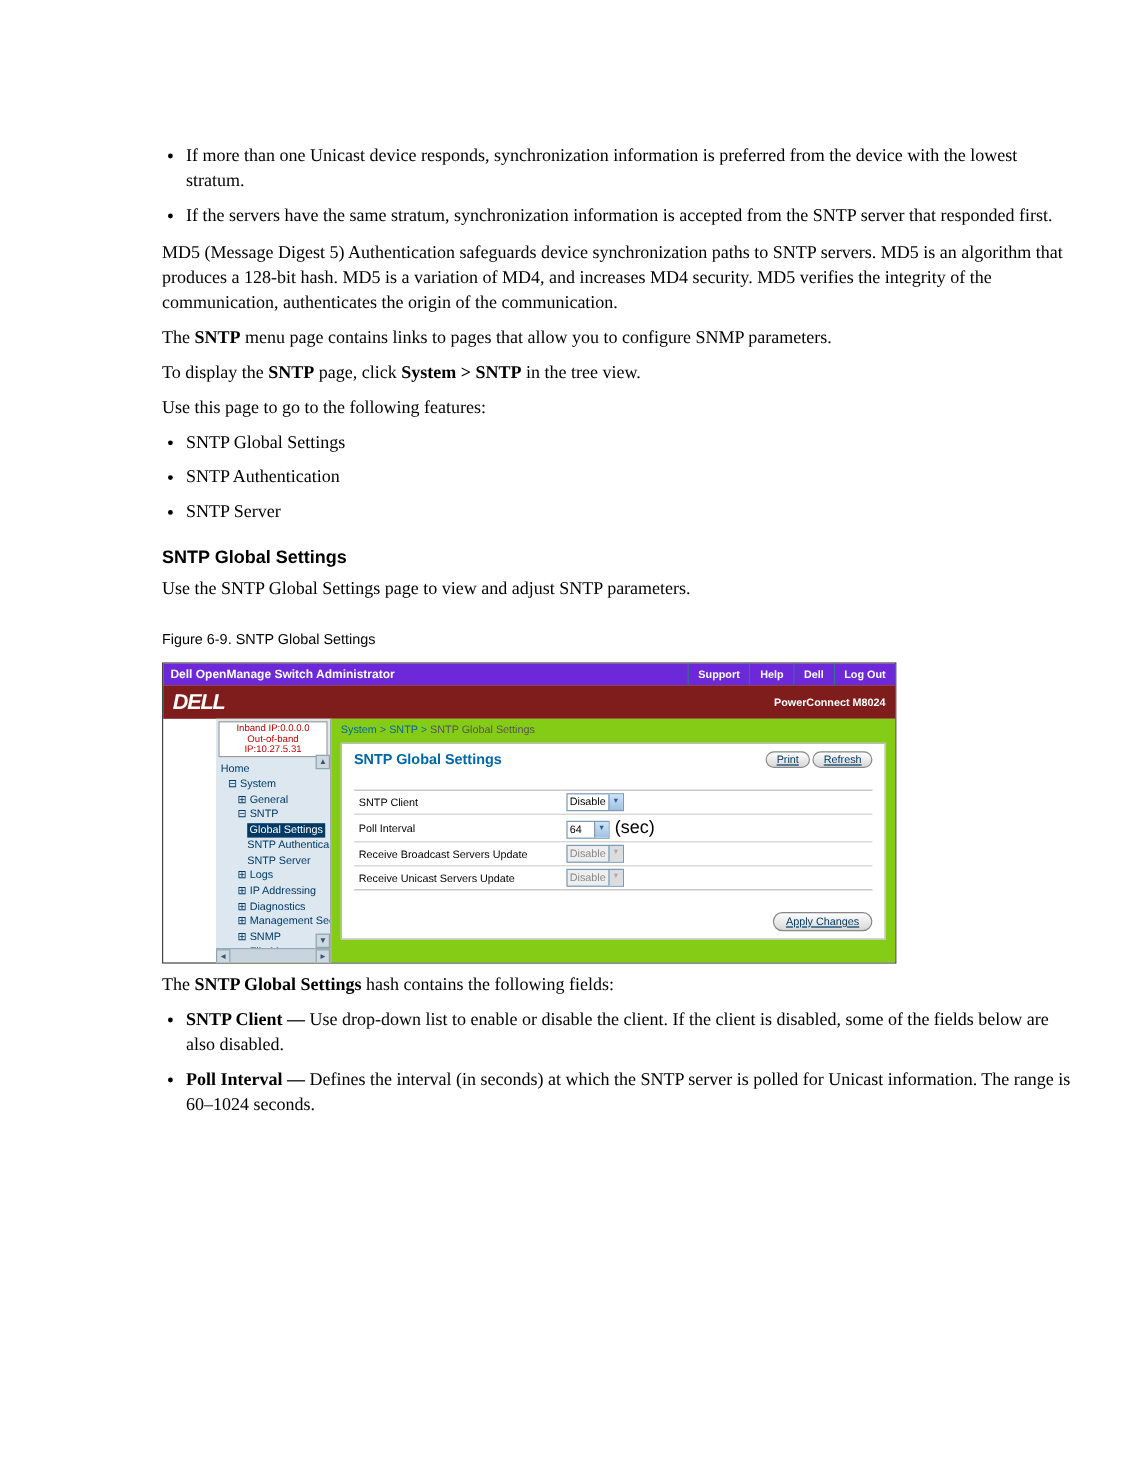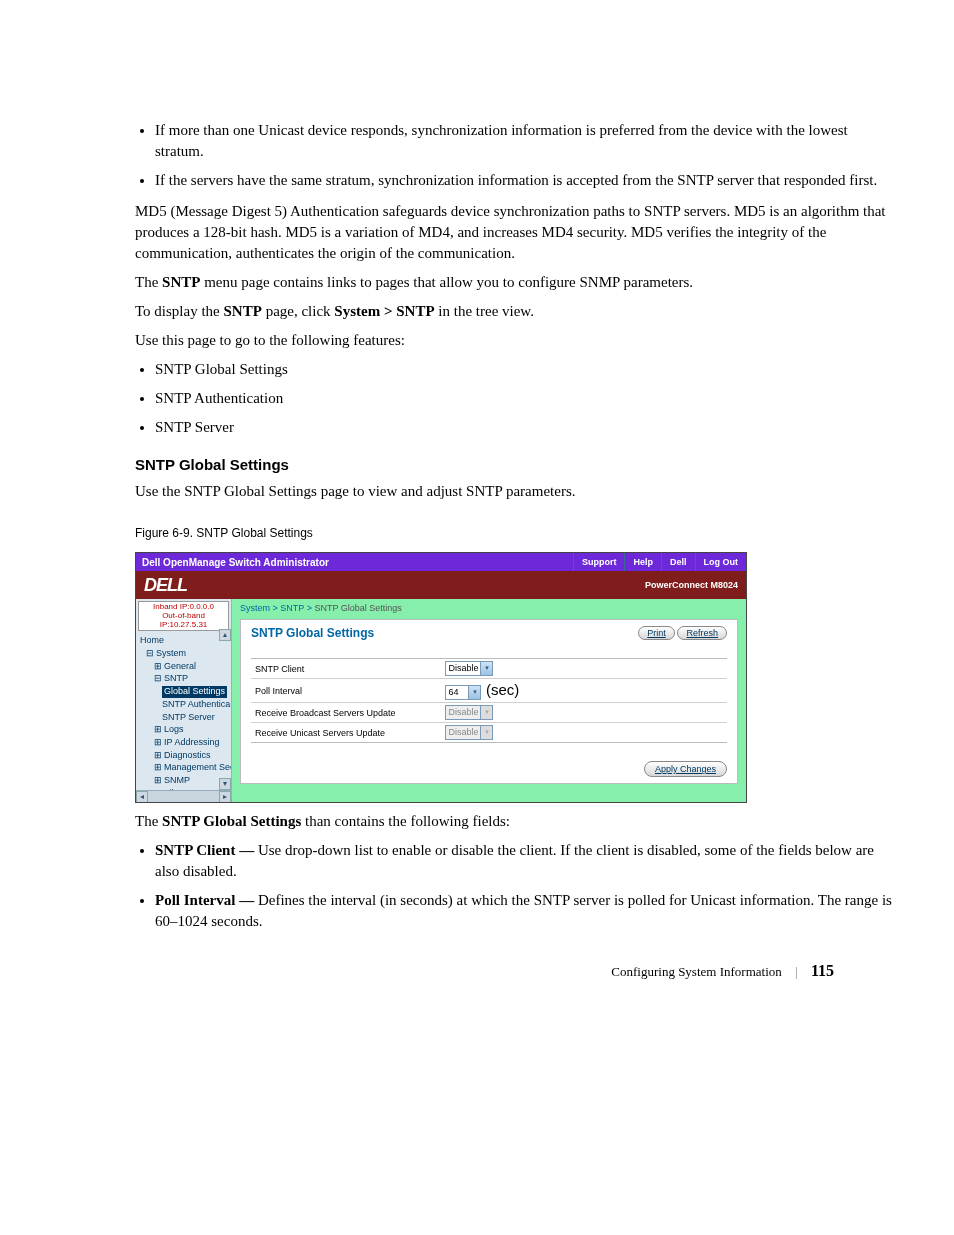--- a/index.html
+++ b/index.html
@@ -103,23 +103,24 @@
     font-size: 18px;
     font-style: italic;
     letter-spacing: -1px;
   }
   .brandbar .model {
     font-size: 9px;
     font-weight: bold;
   }
   .shot .work {
     display: flex;
-    background: #86efac;
+    background: #84cc16;
     min-height: 196px;
     position: relative;
+    margin-left: 44px;
   }
   .shot .side {
     width: 95px;
     background: #dce7f0;
     border-right: 1px solid #aaa;
     position: relative;
     overflow: hidden;
   }
   .shot .ipbox {
     background: #fff;
@@ -394,31 +395,26 @@
             </table>
           <div class="applyrow">
             <span class="btn" style="padding:2px 10px">Apply Changes</span>
           </div>
         </div>
       </div>
     </div>
   </div>
 
   <p class="body">
-    <span>The </span><strong>SNTP Global Settings</strong><span> than contains the following fields:</span>
+    <span>The </span><strong>SNTP Global Settings</strong><span> hash contains the following fields:</span>
   </p>
 
   <ul class="field-list">
     <li>
       <strong>SNTP Client — </strong><span>Use drop-down list to enable or disable the client. If the client is disabled, some of the fields below are also disabled.</span>
     </li>
     <li>
       <strong>Poll Interval — </strong><span>Defines the interval (in seconds) at which the SNTP server is polled for Unicast information. The range is 60–1024 seconds.</span>
     </li>
   </ul>
 
-  <div class="footer">
-    <span>Configuring System Information</span>
-    <span class="sep">|</span>
-    <span class="pg">115</span>
-  </div>
 
 </div>
 
 </body></html>

